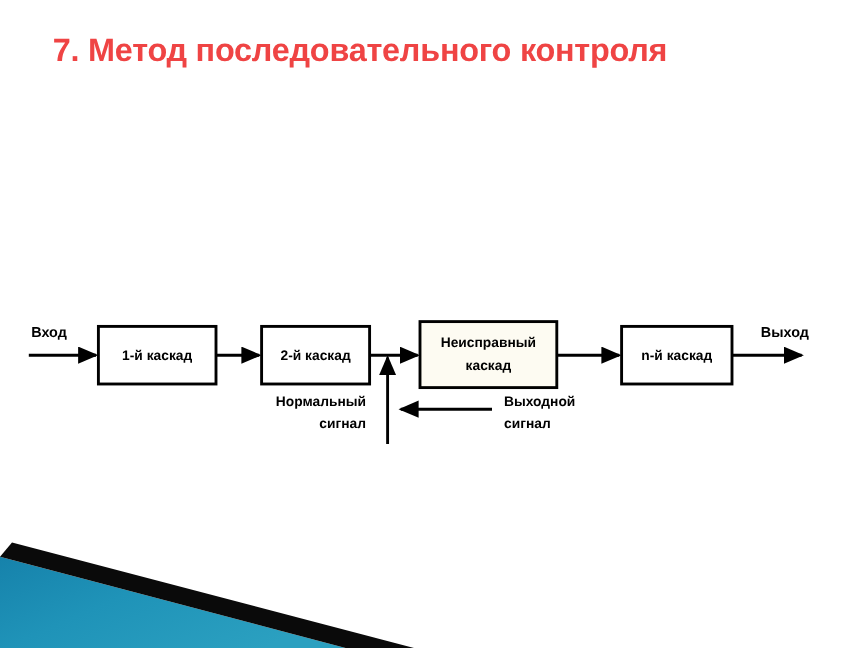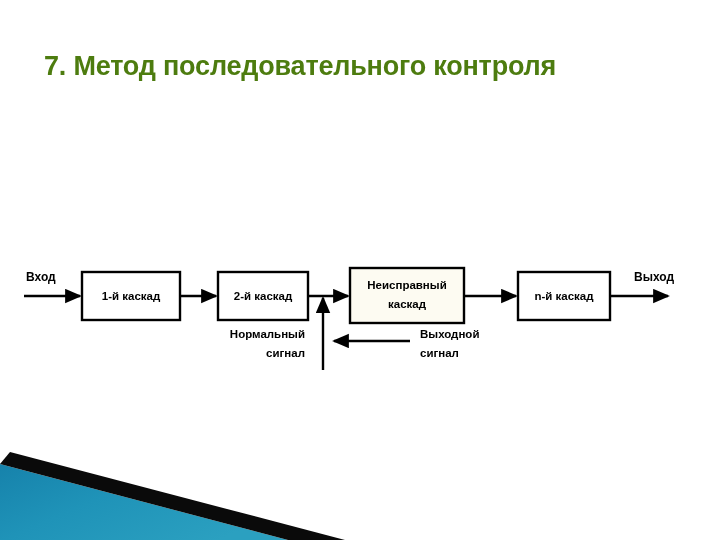--- a/index.html
+++ b/index.html
@@ -20,26 +20,25 @@
     inset: 0;
     background: #ffffff;
   }
 
   
   .title {
     position: absolute;
     left: 44px;
     top: 26px;
     width: 640px;
-    color: #4d7c0f;
+    color: #ef4444;
     font-size: 27px;
     font-weight: bold;
     line-height: 32px;
     letter-spacing: -0.2px;
-    margin-top: 24px;
   }
 
   
   .bullet-row {
     position: absolute;
     left: 44px;
     top: 120px;
     width: 640px;
     display: flex;
     align-items: flex-start;

